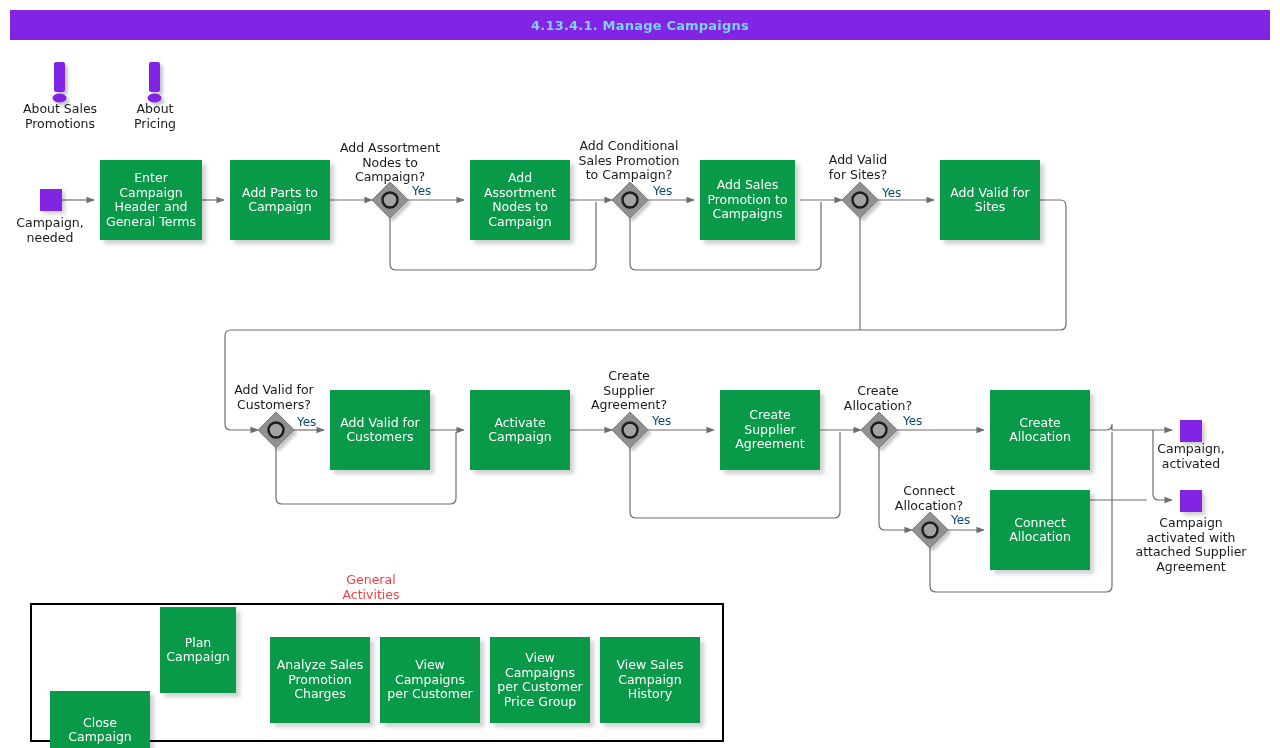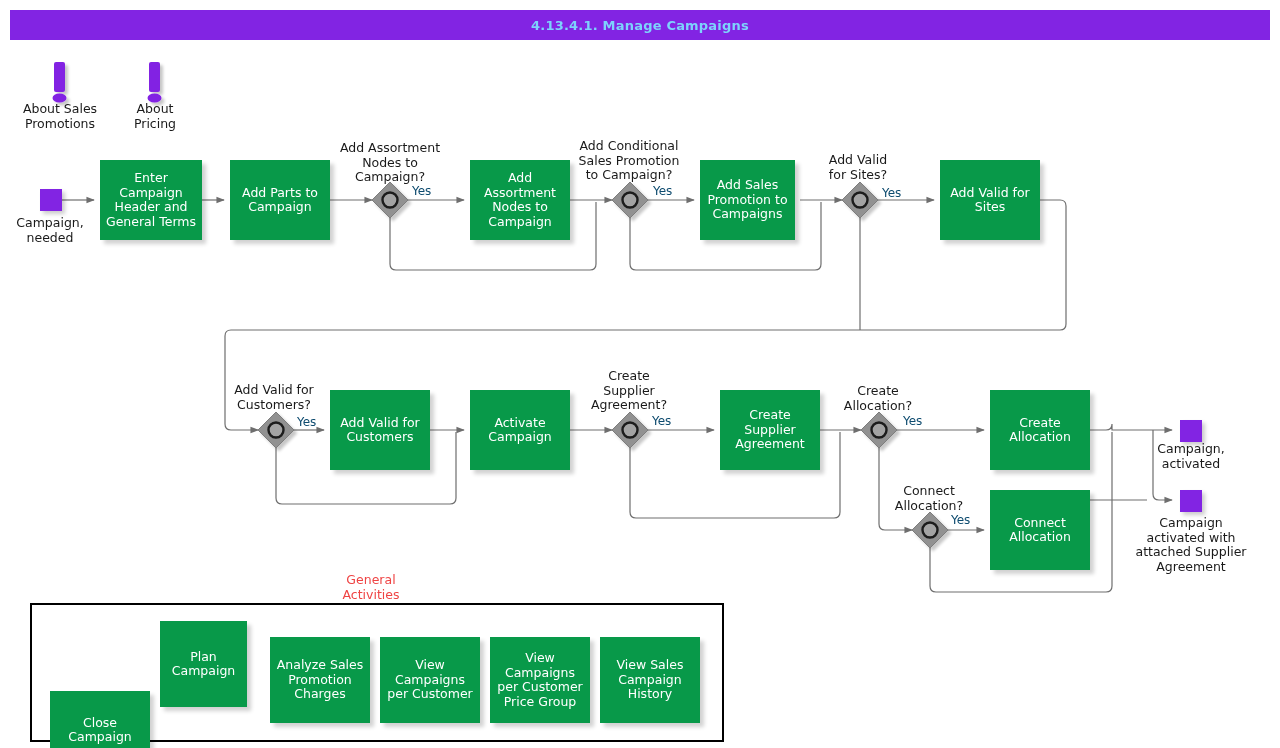--- a/index.html
+++ b/index.html
@@ -287,21 +287,21 @@
 <div class="yes-label" style="left:951px; top:513px;">Yes</div>
 
 <div class="ga-title" style="left:311px; top:573px; width:120px;">General
 Activities</div>
 
 <div class="ga-frame" style="left:30px; top:603px; width:690px; height:135px;"></div>
 
 <div class="task-box" style="left:50px; top:652px; width:100px; height:78px;margin-top:39px;">
   <span class="task-text">Close Campaign</span>
 </div>
-<div class="task-box" style="left:160px; top:621px; width:87px; height:86px;">
+<div class="task-box" style="left:160px; top:607px; width:76px; height:86px;">
   <span class="task-text">Plan Campaign</span>
 </div>
 <div class="task-box" style="left:270px; top:637px; width:100px; height:86px;">
   <span class="task-text">Analyze Sales
 Promotion
 Charges</span>
 </div>
 <div class="task-box" style="left:380px; top:637px; width:100px; height:86px;">
   <span class="task-text">View Campaigns
 per Customer</span>

